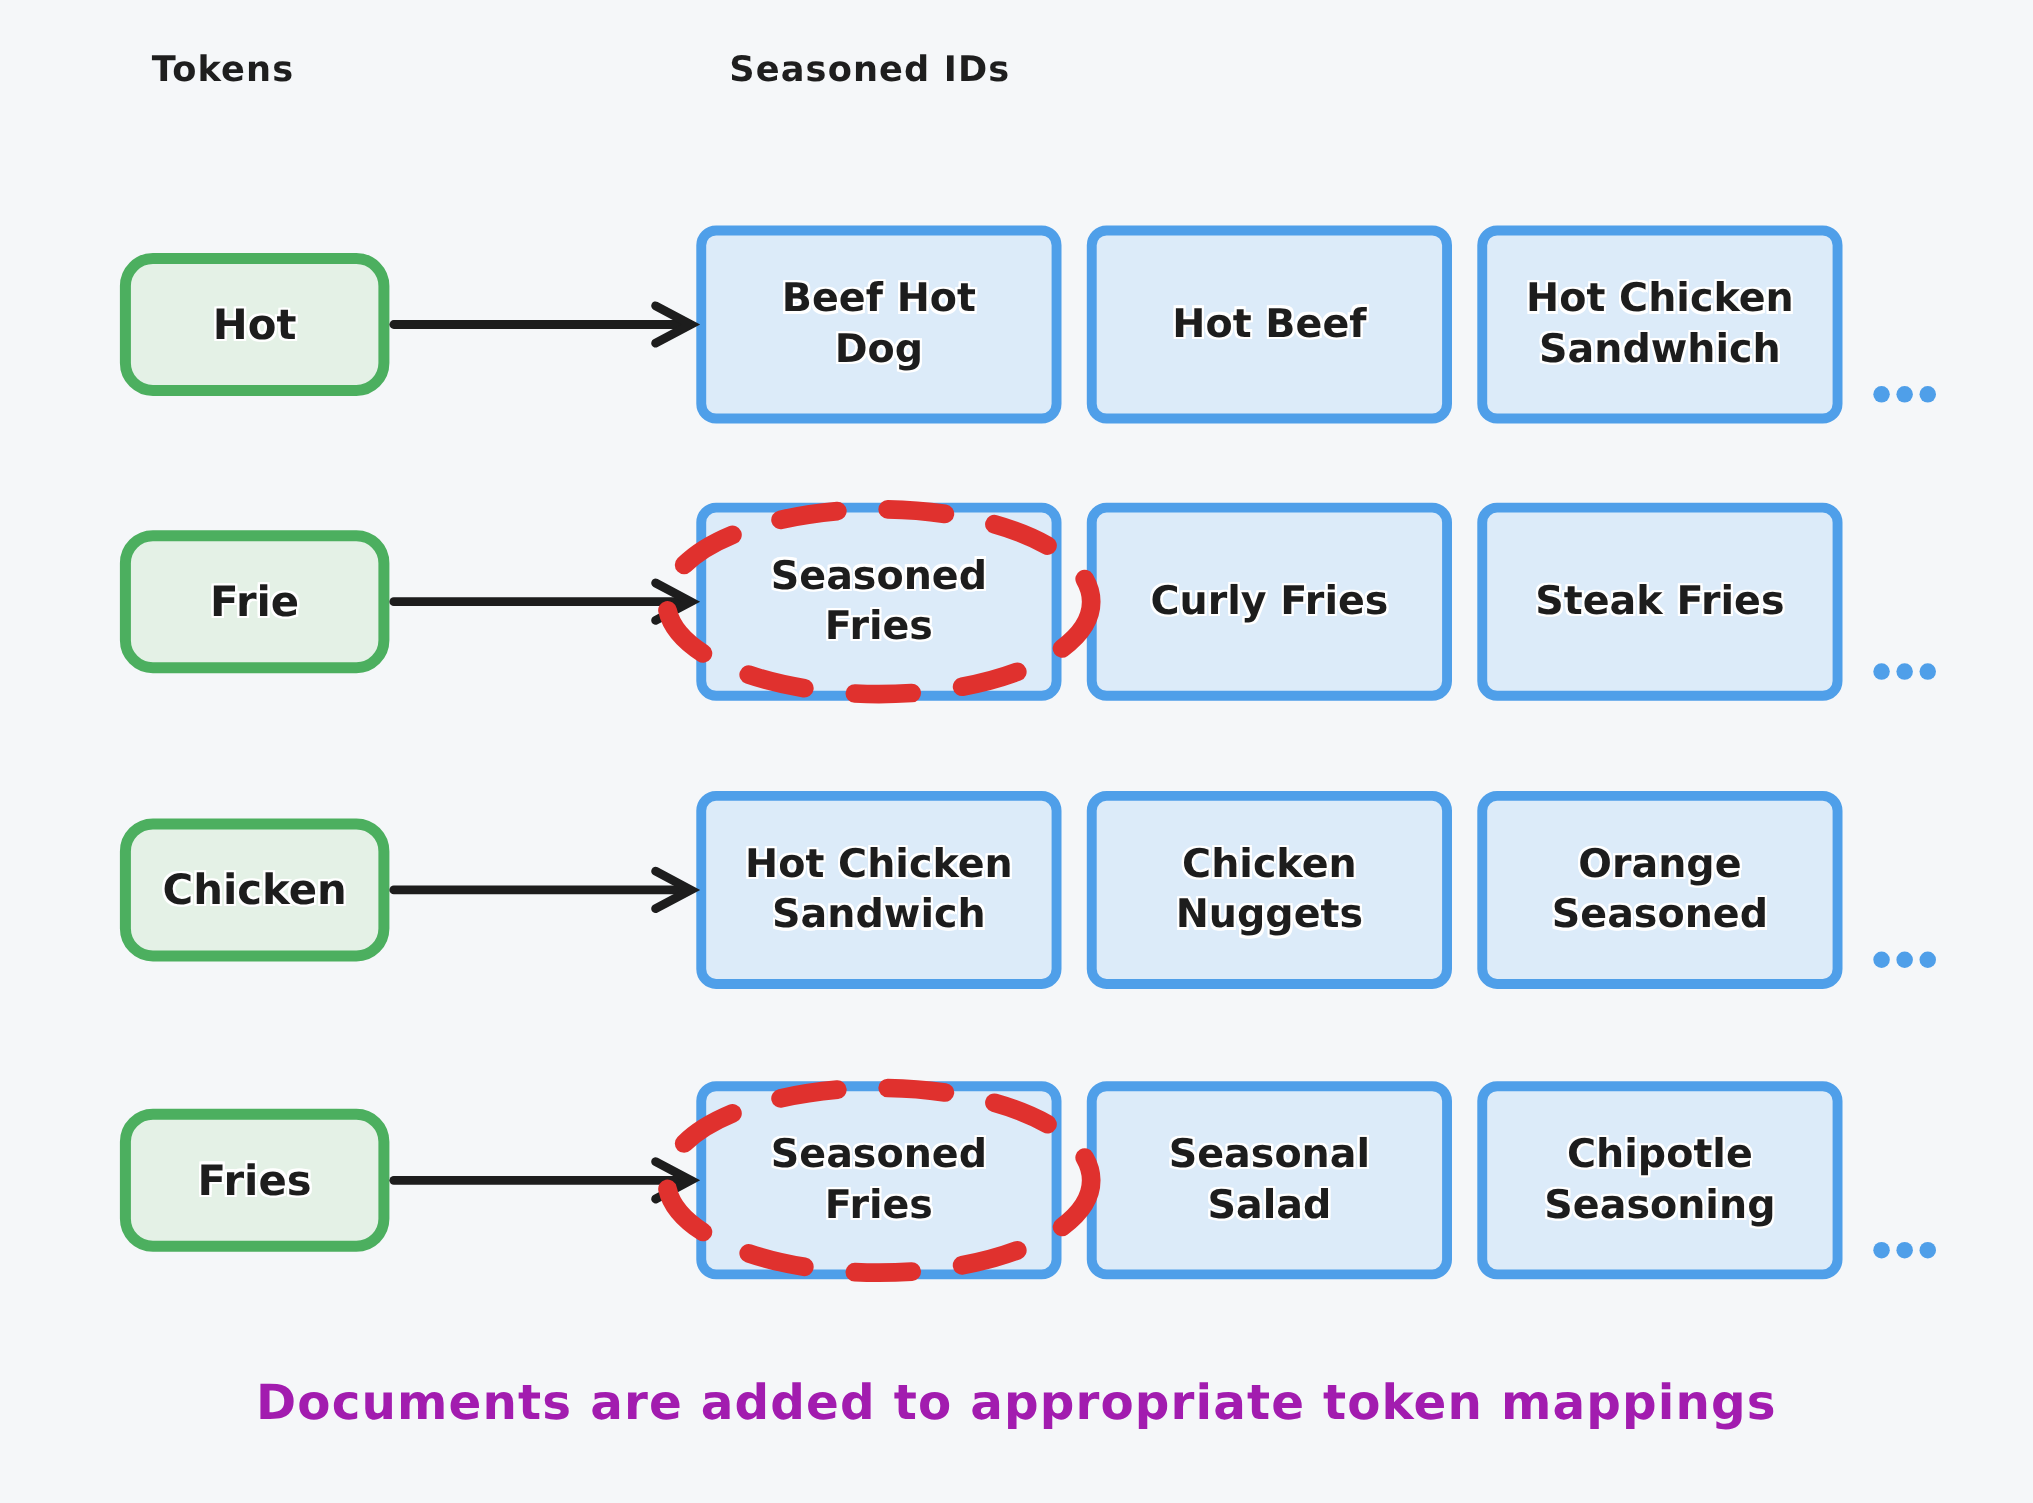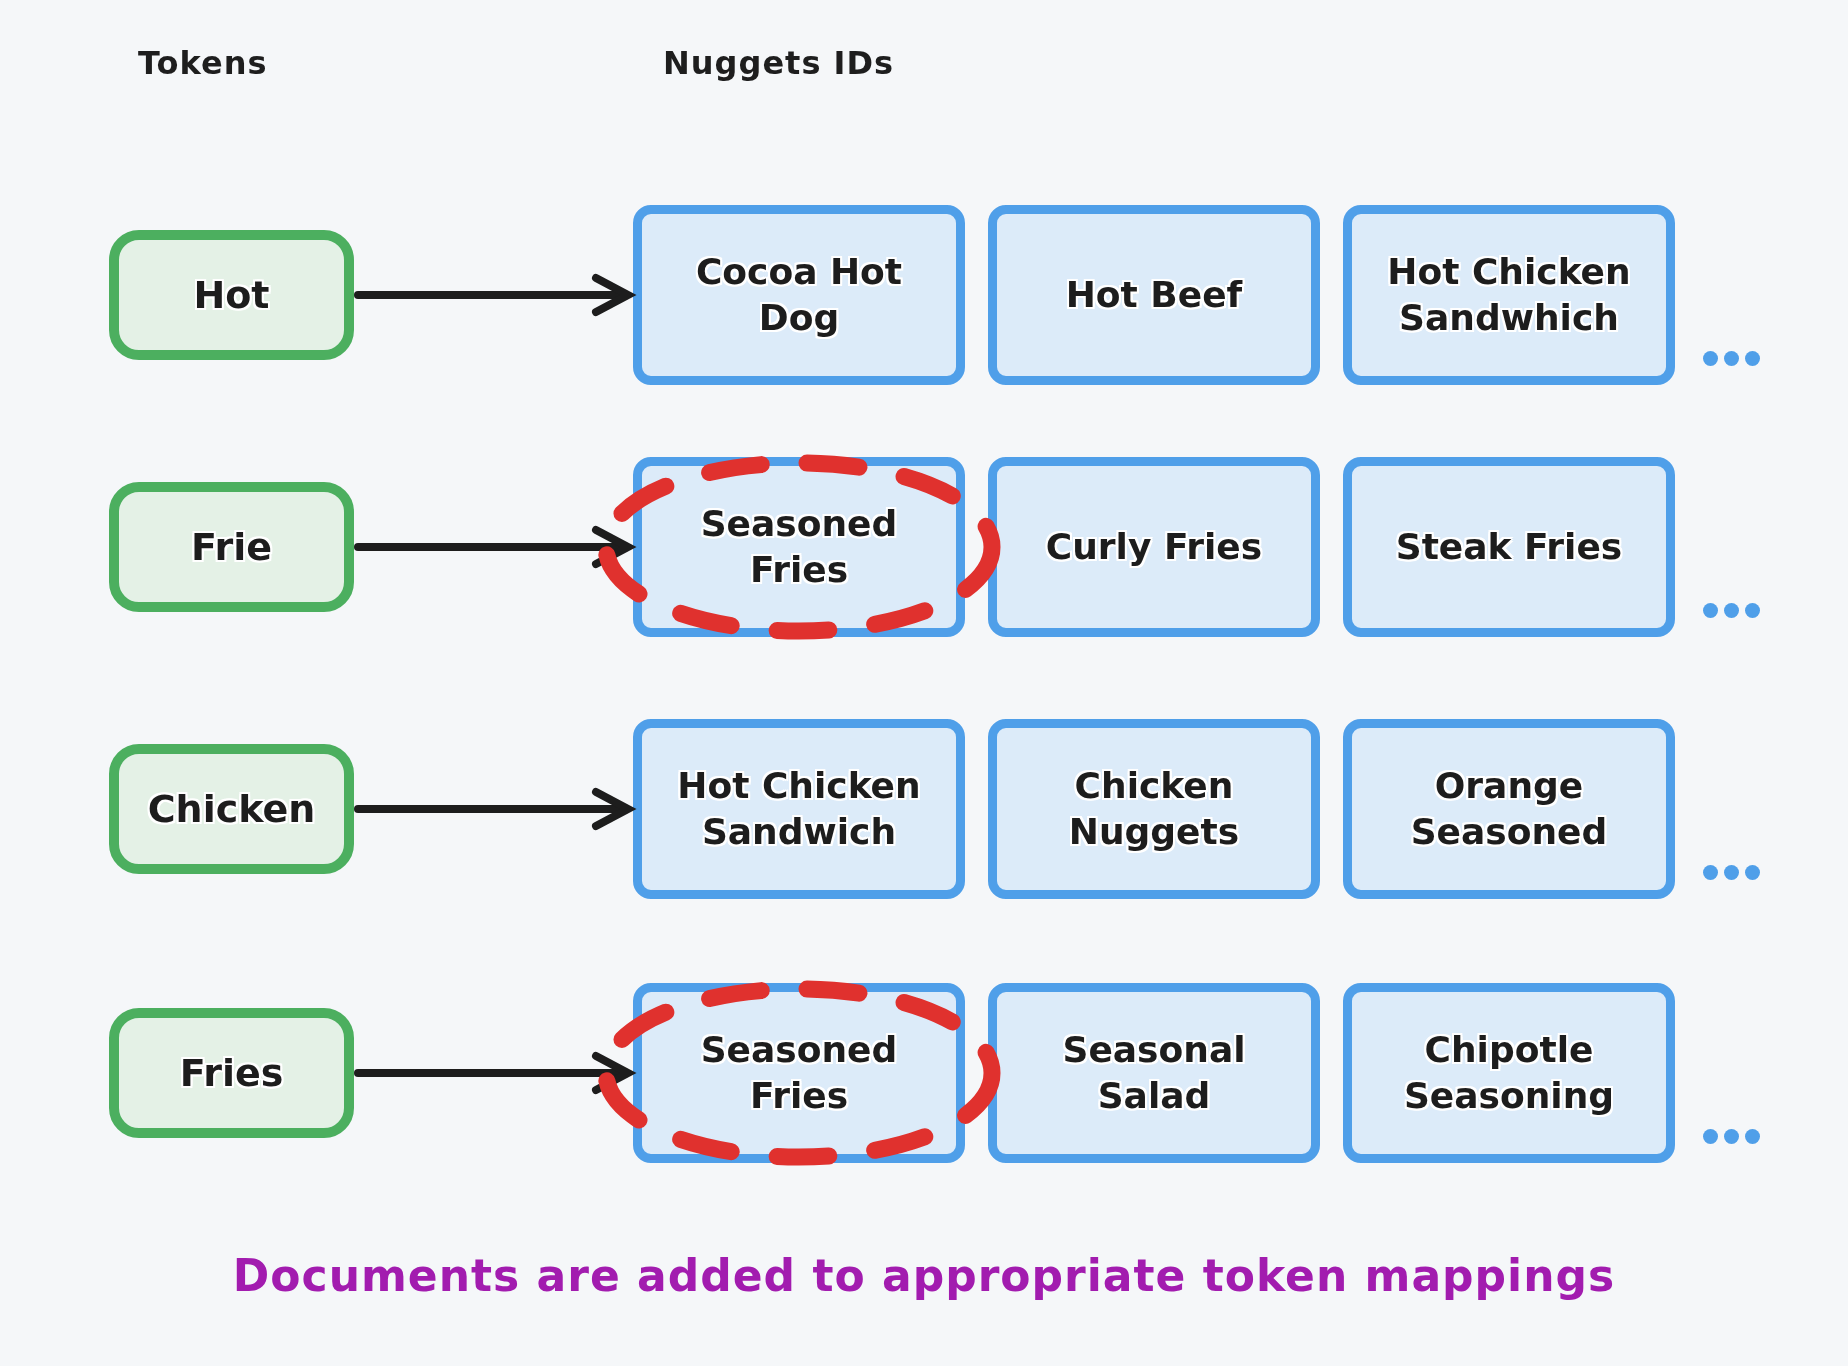--- a/index.html
+++ b/index.html
@@ -58,27 +58,27 @@
     text-align:center; font-size:44px; font-weight:700; color:#a21caf;
     letter-spacing:1px;
   }
 </style>
 </head>
 <body>
 
 <div class="canvas">
 
   <div class="col-header" id="hdr-tokens">Tokens</div>
-  <div class="col-header" id="hdr-docids">Nuggets IDs</div>
+  <div class="col-header" id="hdr-docids">Seasoned IDs</div>
 
   <div class="token-box" style="top:230px">
     <span class="box-label">Hot</span>
   </div>
   <div class="doc-box" style="left:633px; top:205px">
-    <span class="box-label">Cocoa Hot
+    <span class="box-label">Beef Hot
 Dog</span>
   </div>
   <div class="doc-box" style="left:988px; top:205px">
     <span class="box-label">Hot Beef</span>
   </div>
   <div class="doc-box" style="left:1343px; top:205px">
     <span class="box-label">Hot Chicken
 Sandwhich</span>
   </div>
   <div class="dots" style="left:1703px; top:351px">

